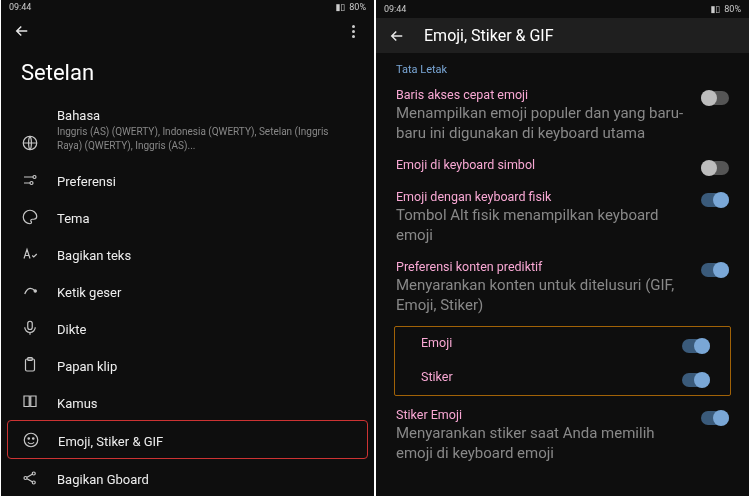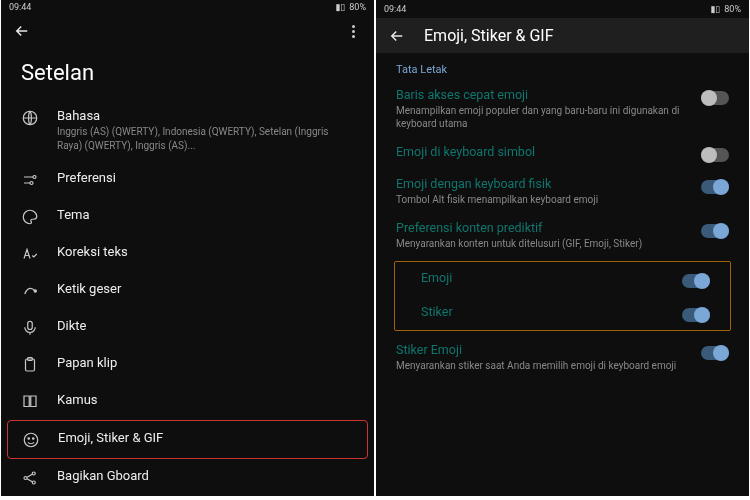--- a/index.html
+++ b/index.html
@@ -56,21 +56,21 @@
   }
   .pane-left .page-title {
     font-size: 22px;
     font-weight: 400;
     color: #fff;
     padding: 12px 20px 14px;
   }
   .left-list { padding: 0 6px; }
   .row {
     display: flex;
-    align-items: flex-start;
+    align-items: flex-end;
     padding: 9px 14px;
     gap: 18px;
     border-radius: 4px;
   }
   .row.highlight { border: 1px solid #c33; }
   .icon {
     width: 18px; height: 18px;
     flex-shrink: 0;
     display: flex; align-items: center; justify-content: center;
     color: #c8c8c8;
@@ -86,22 +86,22 @@
   }
   .pane-right .topbar { background: #1f1f1f; }
   .right-scroll { padding: 2px 6px 6px; overflow: hidden; }
   .setting {
     display: flex;
     align-items: flex-start;
     padding: 7px 14px;
     gap: 10px;
   }
   .setting .txt { flex: 1; }
-  .setting .s-title { font-size: 12.5px; color: #0f766e; }
-  .setting .s-desc { font-size: 10px; color: #888; line-height: 1.3; margin-top: 2px; }
+  .setting .s-title { font-size: 12.5px; color: #f9a8d4; }
+  .setting .s-desc { font-size: 15px; color: #888; line-height: 1.3; margin-top: 2px; }
   .toggle {
     width: 28px; height: 14px; border-radius: 7px;
     position: relative; flex-shrink: 0; margin-top: 4px;
   }
   .toggle.off { background: #555; }
   .toggle.off::after {
     content: ""; position: absolute; left: 0; top: -1px;
     width: 16px; height: 16px; border-radius: 50%;
     background: #bdbdbd;
   }
@@ -192,21 +192,21 @@
           </div>
       </div>
 
       <div class="row">
         <div class="icon">
             <svg viewBox="0 0 24 24" fill="none" stroke="currentColor" stroke-width="1.6">
               <path d="M4 18l4-12 4 12M6 14h4M15 14l2 2 4-4"></path>
             </svg>
           </div>
         <div class="row-text">
-            <div class="row-title">Koreksi teks</div>
+            <div class="row-title">Bagikan teks</div>
           </div>
       </div>
 
       <div class="row">
         <div class="icon">
             <svg viewBox="0 0 24 24" fill="none" stroke="currentColor" stroke-width="1.6">
               <path d="M5 16c3-8 8-10 14-4"></path>
               <circle cx="19" cy="12" r="1.5" fill="currentColor"></circle>
             </svg>
           </div>

